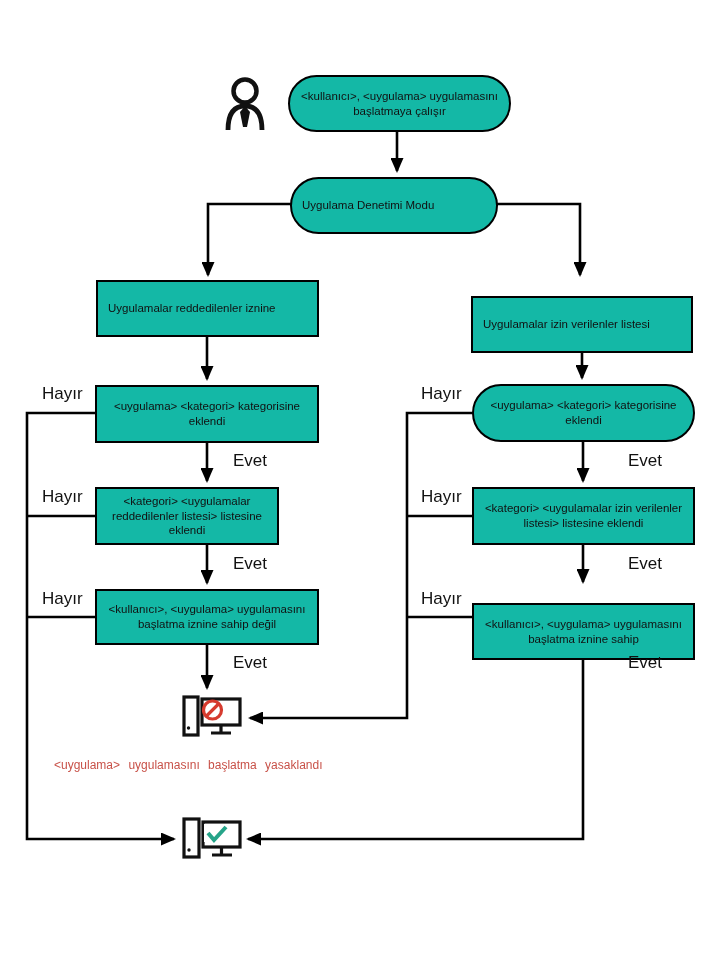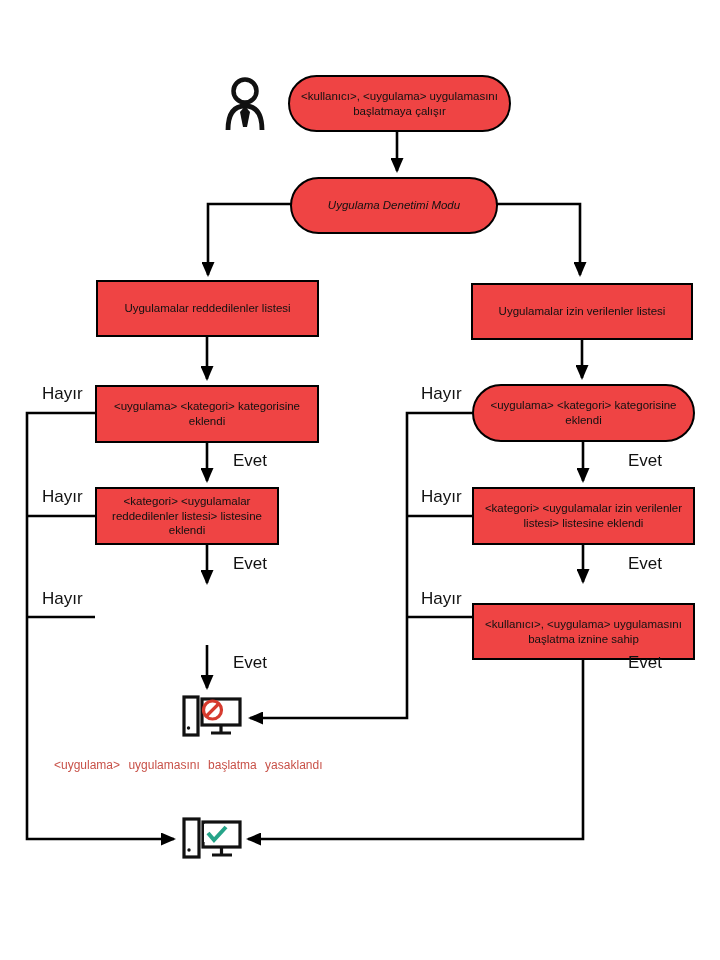--- a/index.html
+++ b/index.html
@@ -8,22 +8,22 @@
     width:720px;height:960px;
     background:#ffffff;
     font-family:"Liberation Sans", sans-serif;
     overflow:hidden;
   }
   #wires{position:absolute;left:0;top:0;width:720px;height:960px;}
   .node{
     position:absolute;
     box-sizing:border-box;
     border:2.5px solid #000;
-    background:#ef4444;
-    display:flex;align-items:center;justify-content:center;
+    background:#14b8a6;
+    display:flex;align-items:center;
     text-align:center;
     font-size:11.5px;line-height:1.3;color:#111;
     padding:2px 10px;
   }
   .stadium{border-radius:29px;}
   .edge-label{
     position:absolute;
     font-size:17px;color:#111;
     white-space:nowrap;
   }
@@ -97,40 +97,43 @@
         <rect x="204" y="824" width="24" height="18" fill="#fff"></rect>
         <path d="M208 833 L214 840 L226 827" stroke="#26A489" stroke-width="4" fill="none"></path>
       </g>
     </g>
   </svg>
 
   <div class="node stadium" style="left:288px;top:75px;width:223px;height:57px;">
     <span>&lt;kullanıcı&gt;, &lt;uygulama&gt; uygulamasını başlatmaya çalışır</span>
   </div>
 
-  <div class="node stadium" style="left:290px;top:177px;width:208px;height:57px;font-style:italic;">
+  <div class="node stadium" style="left:290px;top:177px;width:208px;height:57px;">
     <span>Uygulama Denetimi Modu</span>
   </div>
 
   <div class="node" style="left:96px;top:280px;width:223px;height:57px;">
-    <span>Uygulamalar reddedilenler listesi</span>
+    <span>Uygulamalar reddedilenler iznine</span>
   </div>
 
-  <div class="node" style="left:471px;top:283px;width:222px;height:57px;">
+  <div class="node" style="left:471px;top:296px;width:222px;height:57px;">
     <span>Uygulamalar izin verilenler listesi</span>
   </div>
 
   <div class="node" style="left:95px;top:385px;width:224px;height:58px;">
     <span>&lt;uygulama&gt; &lt;kategori&gt; kategorisine eklendi</span>
   </div>
 
   <div class="node" style="left:95px;top:487px;width:184px;height:58px;">
     <span>&lt;kategori&gt; &lt;uygulamalar reddedilenler listesi&gt; listesine eklendi</span>
   </div>
 
+  <div class="node" style="left:95px;top:589px;width:224px;height:56px;">
+    <span>&lt;kullanıcı&gt;, &lt;uygulama&gt; uygulamasını başlatma iznine sahip değil</span>
+  </div>
 
   <div class="node stadium" style="left:472px;top:384px;width:223px;height:58px;">
     <span>&lt;uygulama&gt; &lt;kategori&gt; kategorisine eklendi</span>
   </div>
 
   <div class="node" style="left:472px;top:487px;width:223px;height:58px;">
     <span>&lt;kategori&gt; &lt;uygulamalar izin verilenler listesi&gt; listesine eklendi</span>
   </div>
 
   <div class="node" style="left:472px;top:588px;width:223px;height:57px;margin-top:15px;">

